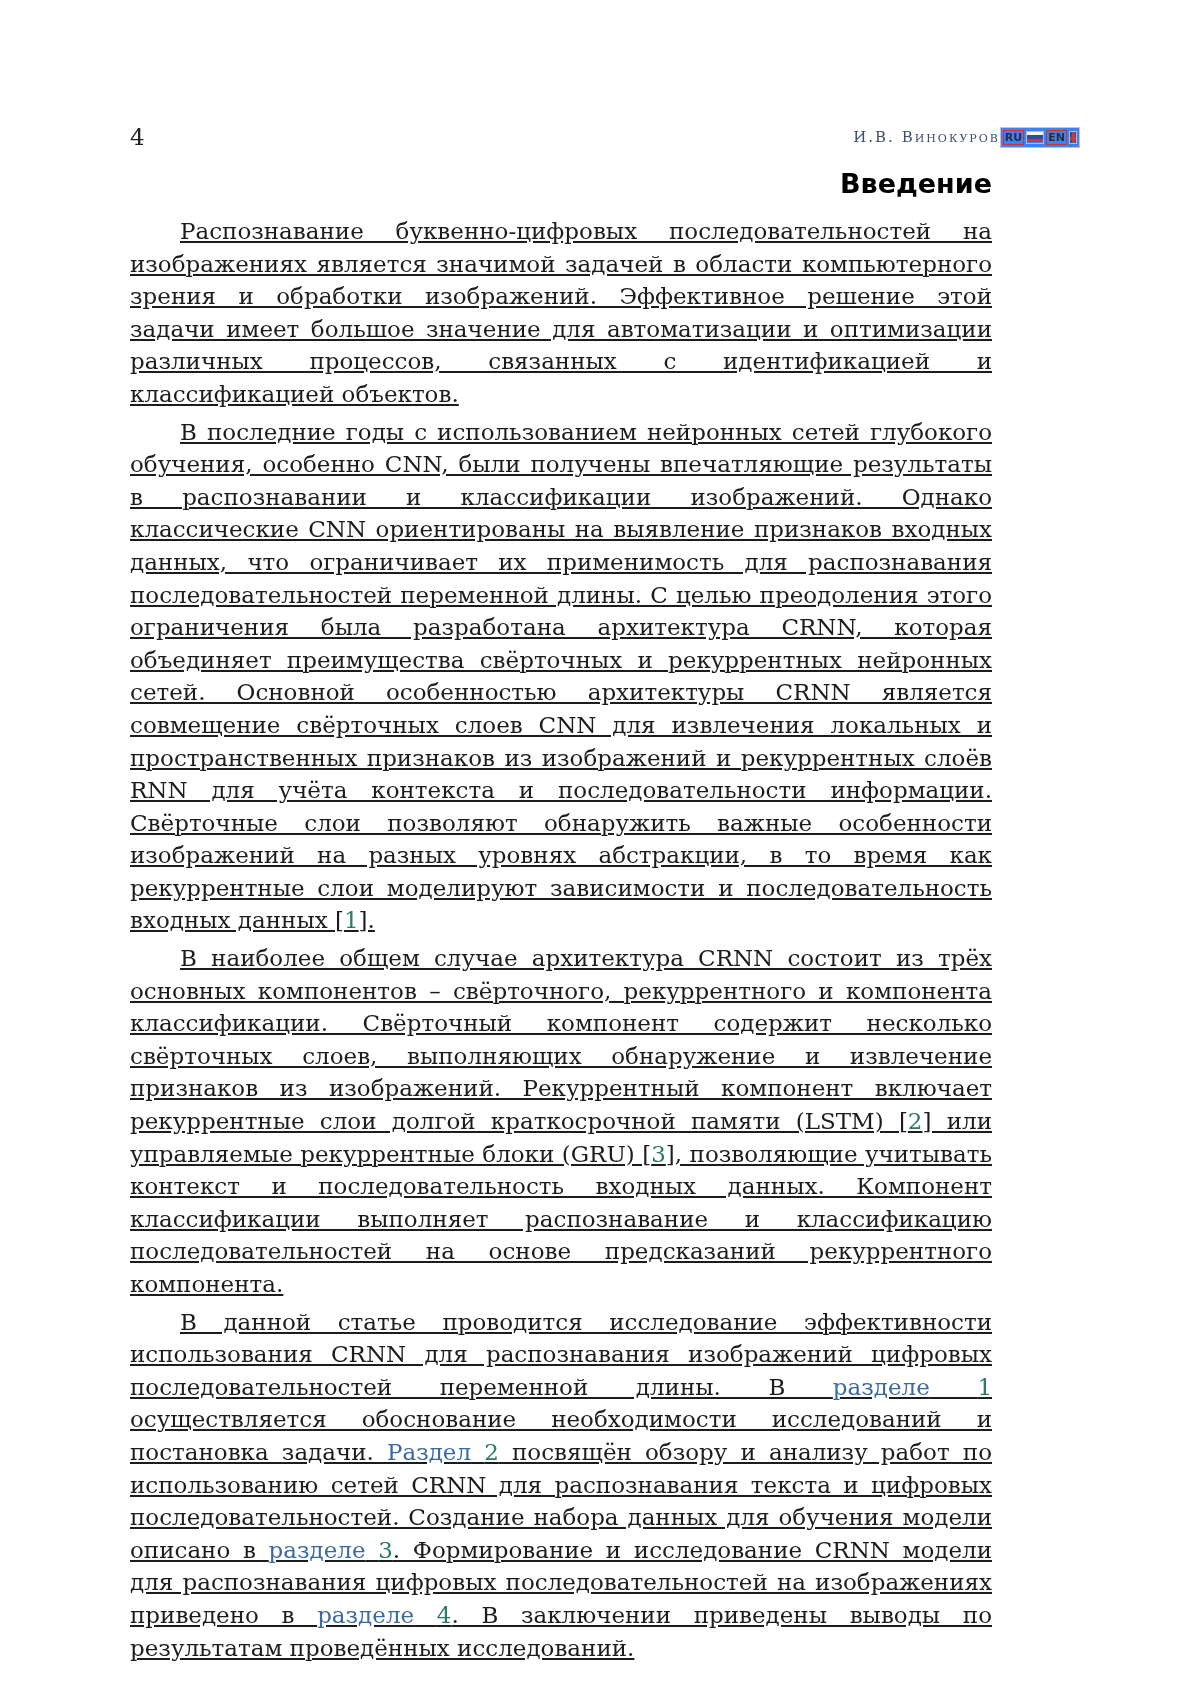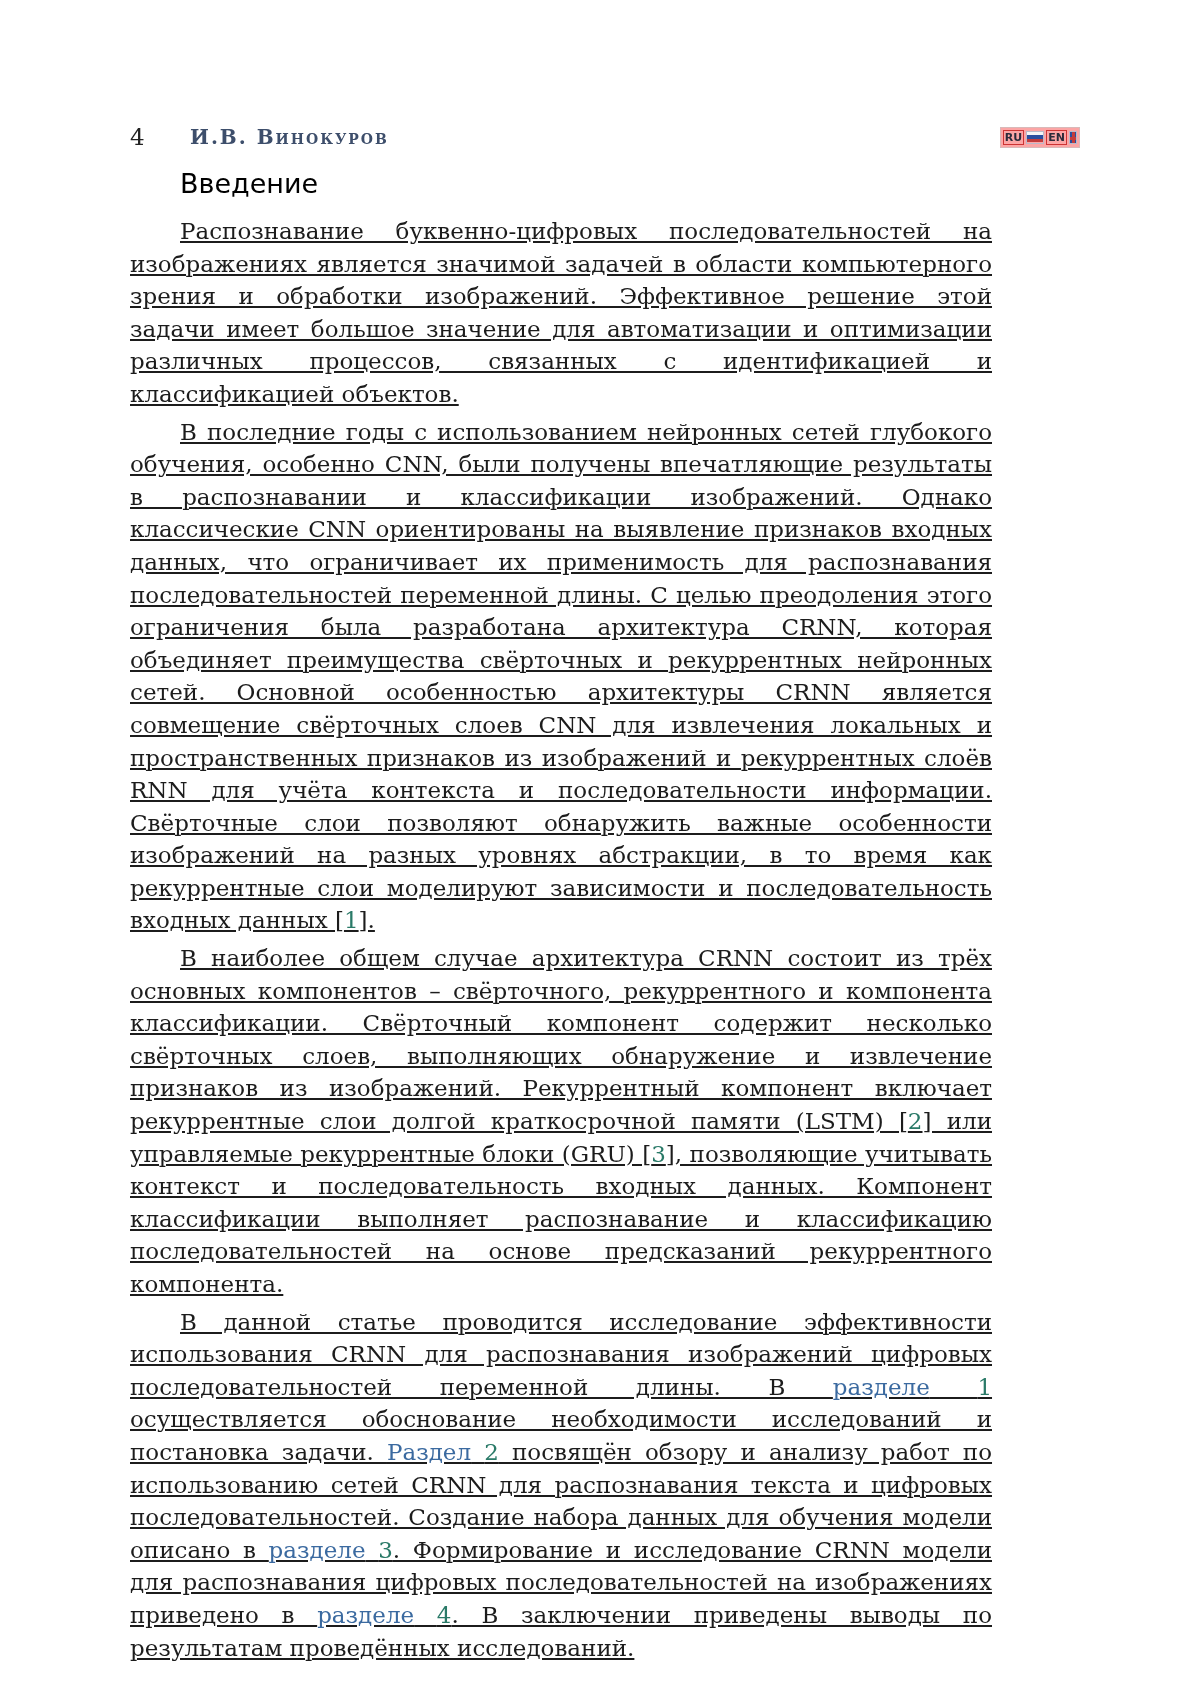--- a/index.html
+++ b/index.html
@@ -18,37 +18,36 @@
     position: absolute;
     top: 124px; left: 130px; right: 120px;
     height: 26px;
     display: flex; align-items: center;
   }
   .page-number {
     font-size: 23px; color: #222;
     width: 60px; flex: 0 0 auto;
   }
   .running-head {
-    flex: 1 1 auto; text-align: left;
+    flex: 1 1 auto; text-align: right;
     font-variant: small-caps;
     letter-spacing: 2px;
-    font-size: 20px;
+    font-size: 15px;
     color: var(--head-color, #3d4e6b);
-    font-weight: bold;
   }
   
   .lang-badge {
     flex: 0 0 auto;
     display: inline-flex; align-items: center;
     height: 21px;
     padding: 1px 2px;
     gap: 2px;
     cursor: pointer;
     border: 1px solid #d9b9b9;
-    background: #fca5a5;
+    background: #3b82f6;
   }
   .lang-label {
     font-family: "DejaVu Sans", "Liberation Sans", sans-serif;
     font-size: 11px; font-weight: bold; color: #2b2b3a;
     border: 1px solid #cc3333;
     padding: 0 1px;
     line-height: 13px;
   }
   .flag { width: 18px; height: 13px; display: inline-block; position: relative; border: 0.5px solid #b9b9c9; }
   .flag-ru i { display: block; width: 100%; height: 33.33%; }
@@ -64,25 +63,26 @@
   }
 
   
   main {
     position: absolute;
     top: 168px; left: 130px;
     width: 862px;
   }
   h2.section-title {
     font-family: "DejaVu Sans", "Liberation Sans", sans-serif;
-    font-weight: normal;
+    font-weight: bold;
     font-size: 27px;
     color: #000;
     padding-left: 50px;
     margin-bottom: 16px;
+    text-align: right;
   }
   .article-body p {
     font-size: 23px;
     line-height: 32.6px;
     text-align: justify;
     text-indent: 50px;
     color: #1c1c1c;
     margin-bottom: 5px;
     text-decoration: underline;
   }

